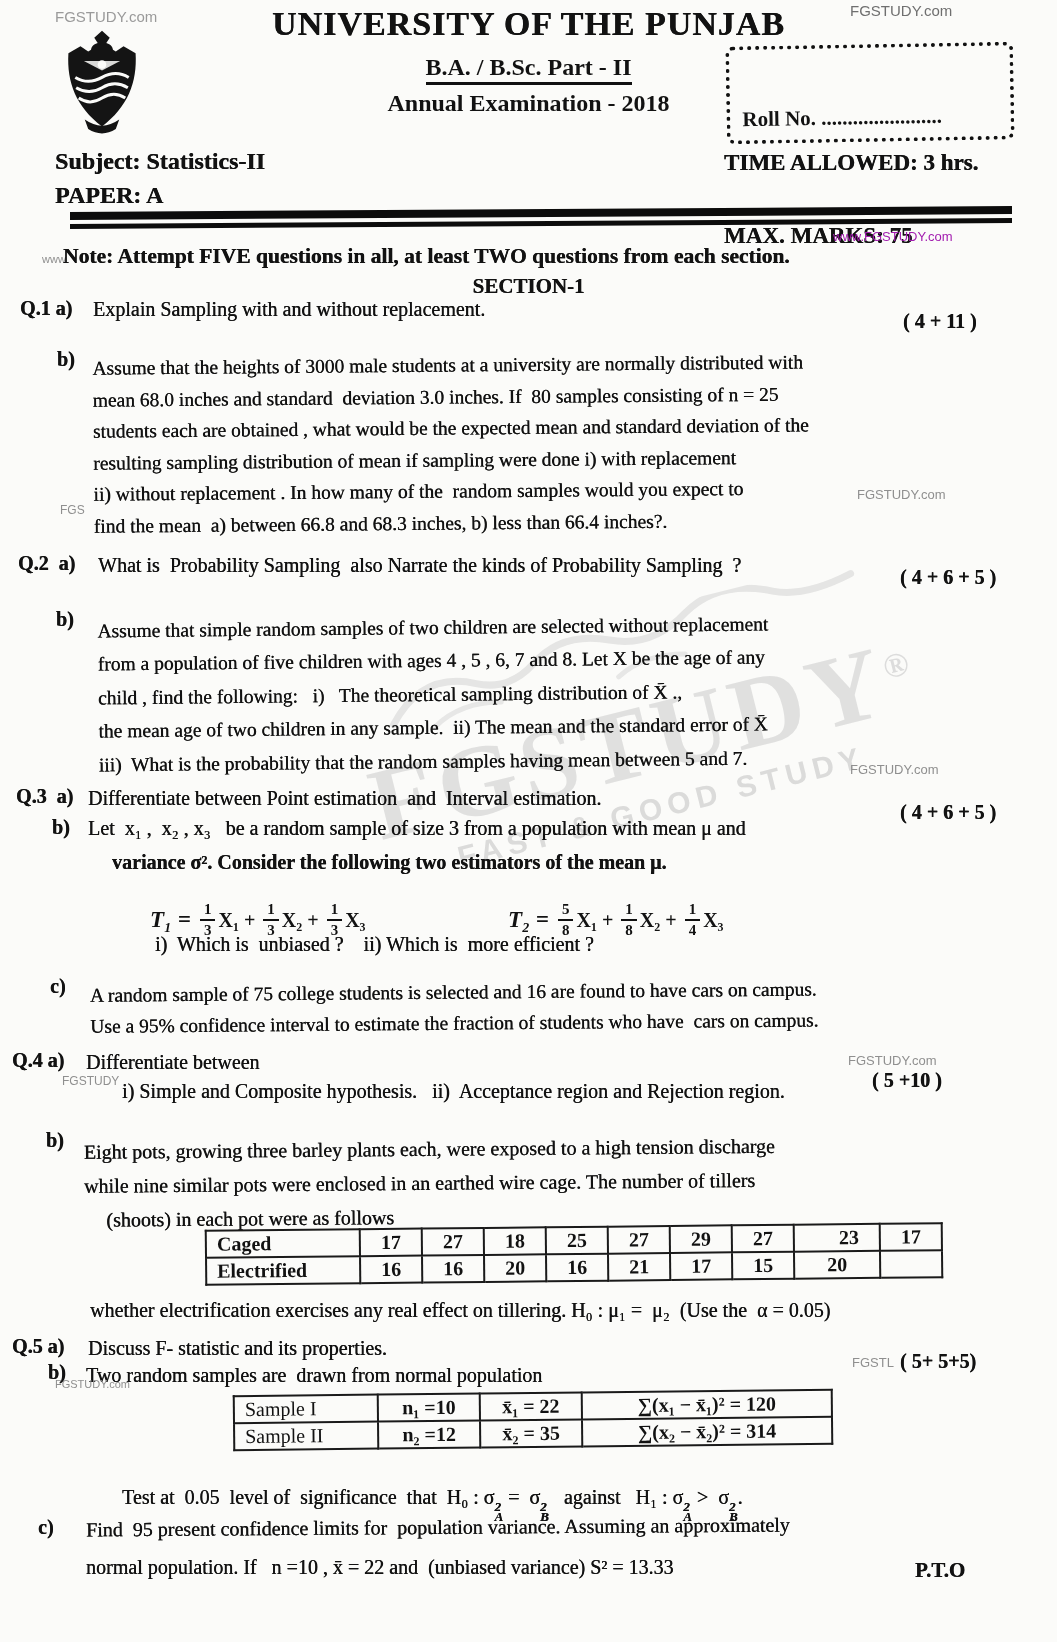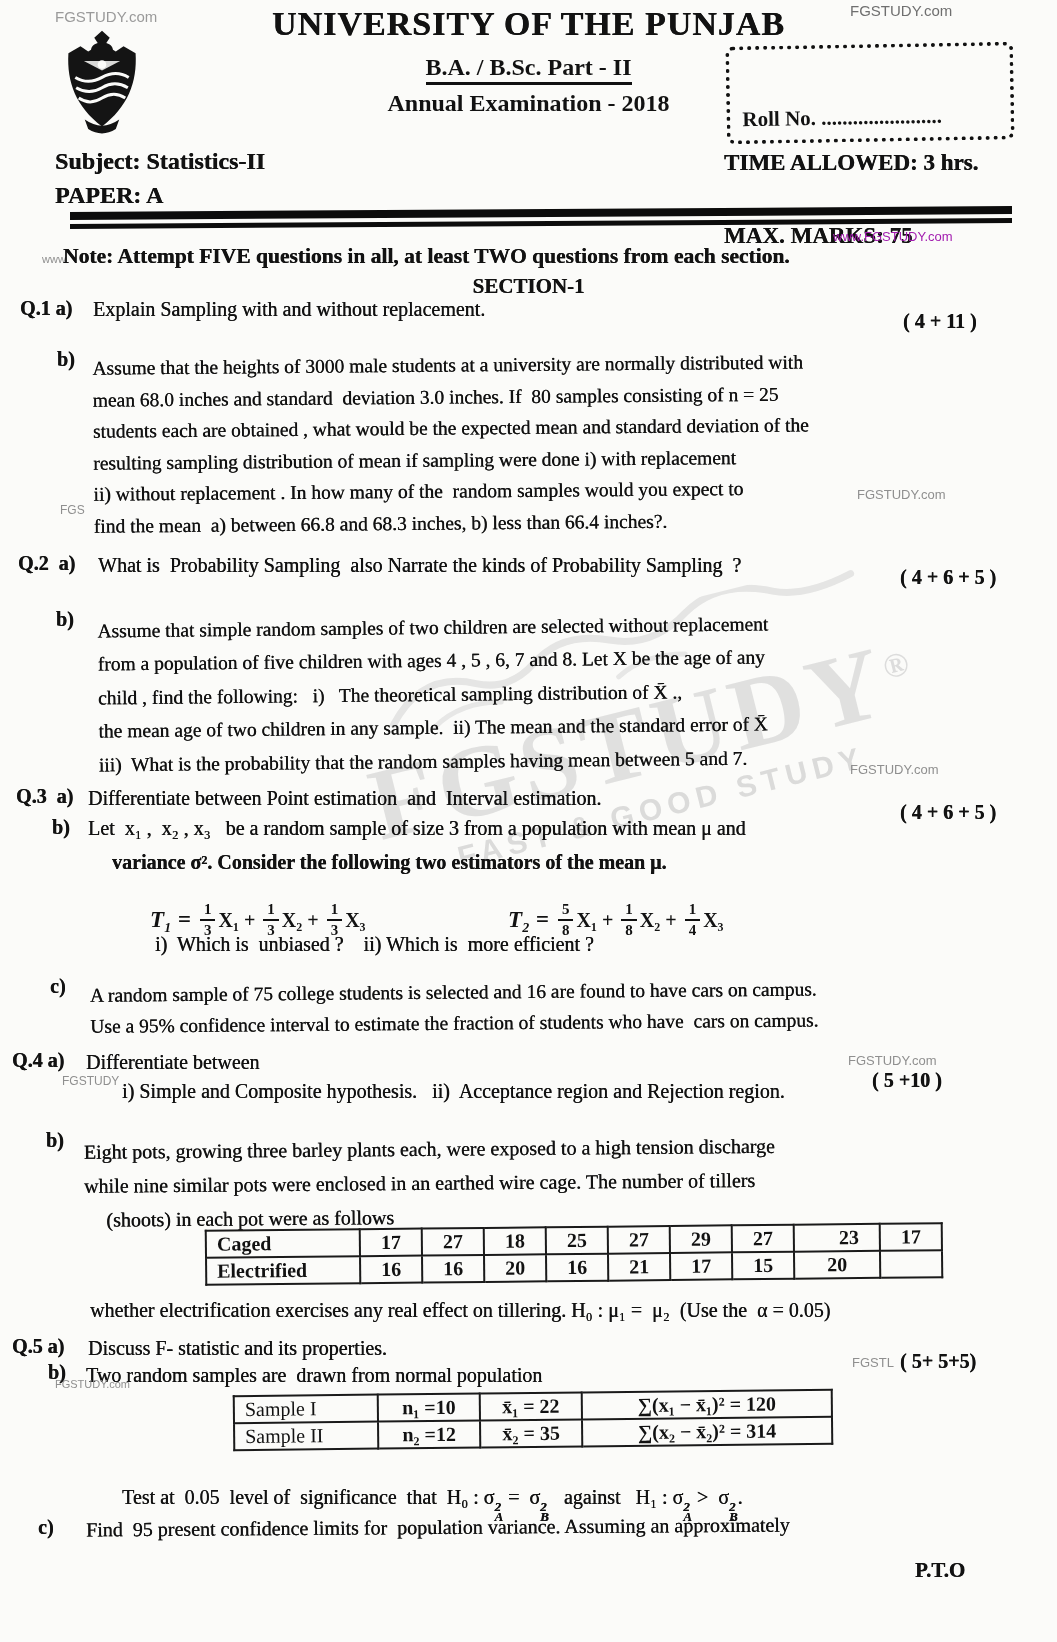--- a/index.html
+++ b/index.html
@@ -231,16 +231,17 @@
         <span>2</span>
         <span>A</span>
       </span><span class="t"> &gt;  σ</span><span class="ss">
         <span>2</span>
         <span>B</span>
       </span><span class="t">.</span>
   </div>
 
   <div class="abs t b ink" style="left:38px;top:1516px;font-size:20px;">c)</div>
   <div class="abs t ink" style="left:86px;top:1516px;font-size:20px;transform:rotate(-0.4deg);">Find  95 present confidence limits for  population variance. Assuming an approximately</div>
+  <div class="abs t ink" style="left:86px;top:1556px;font-size:20px;">normal population. If   n =10 , x̄ = 22 and  (unbiased variance) S² = 13.33</div>
 
   <div class="abs t b ink" style="left:915px;top:1558px;font-size:21px;">P.T.O</div>
 
 </div>
 
 </body></html>

